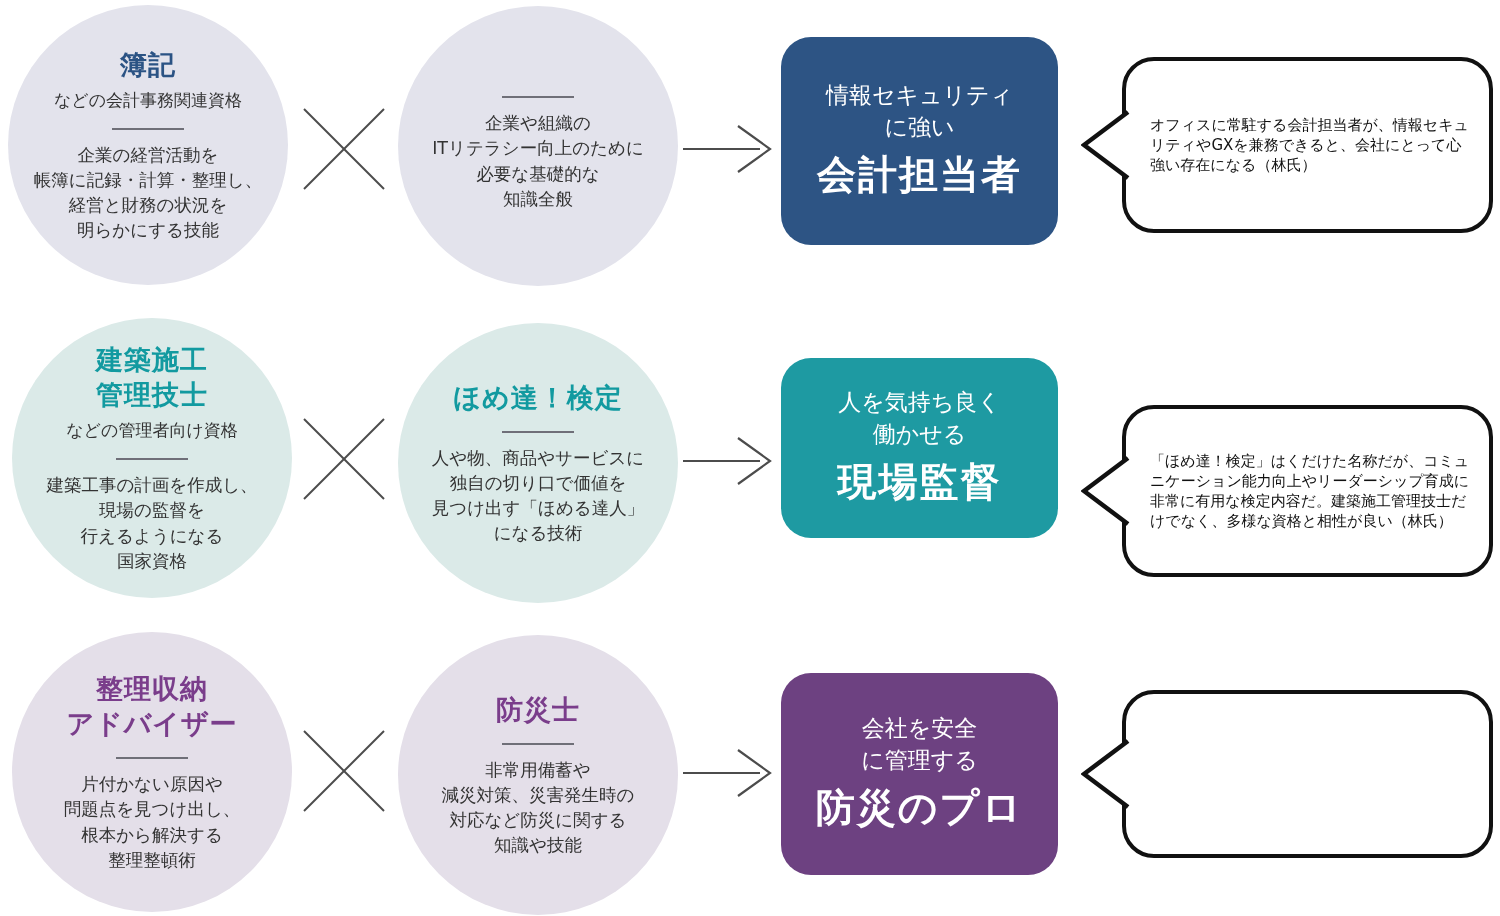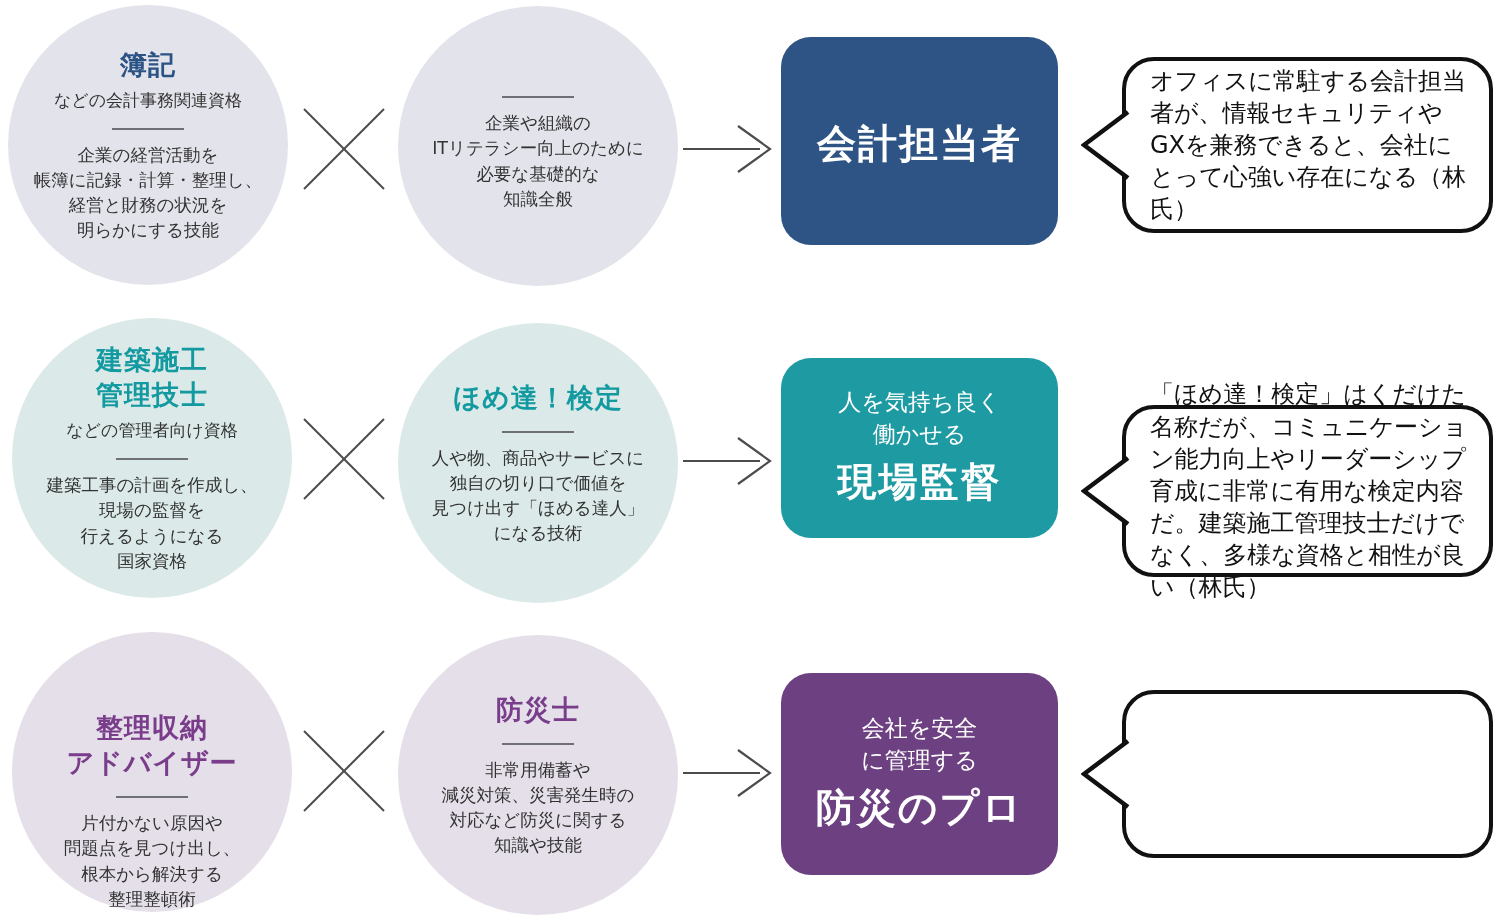--- a/index.html
+++ b/index.html
@@ -30,21 +30,21 @@
   }
   .result-lead { font-size:23px; line-height:1.35; white-space:pre-line; }
   .result-main { font-size:39px; font-weight:bold; margin-top:5px; letter-spacing:2px; }
 
   
   .bubble {
     position:absolute; left:1122px; width:371px; background:#fff;
     border:4px solid #111; border-radius:32px; box-sizing:border-box;
     display:flex; align-items:center;
   }
-  .bubble-text { margin:0; font-size:24px; line-height:1.34; color:#111; padding:0 18px 0 24px; }
+  .bubble-text { margin:0; font-size:15px; line-height:1.34; color:#111; padding:0 18px 0 24px; }
   .bubble-tail { position:absolute; left:-45px; top:50%; margin-top:-37px; }
 </style>
 </head>
 <body>
 
 <div class="canvas">
 
   <section class="row" style="top:0;">
     <div class="circle" style="left: 8px; top: 5px; background-color: rgb(227, 227, 236);">
       <div class="circle-inner">
@@ -69,20 +69,22 @@
 ITリテラシー向上のために
 必要な基礎的な
 知識全般</p>
       </div>
     </div>
     <svg class="arrow-icon" style="left:683px; top:118px;" width="92" height="62" viewBox="0 0 92 62">
       <line x1="0" y1="31" x2="77" y2="31" stroke="#4c4c4c" stroke-width="2.2"></line>
       <polyline points="55,8 87,31 55,54" fill="none" stroke="#4c4c4c" stroke-width="2.2"></polyline>
     </svg>
     <div class="result-box" style="top: 37px; height: 208px; background-color: rgb(45, 84, 132); color: rgb(255, 255, 255);">
+      <div class="result-lead">情報セキュリティ
+に強い</div>
       <div class="result-main">会計担当者</div>
     </div>
     <div class="bubble" style="top:57px; height:176px;">
       <svg class="bubble-tail" width="50" height="74" viewBox="0 0 50 74">
         <polyline points="47,4 3,37 47,70" fill="#ffffff" stroke="#111111" stroke-width="4.5"></polyline>
       </svg>
       <p class="bubble-text">オフィスに常駐する会計担当者が、情報セキュリティやGXを兼務できると、会社にとって心強い存在になる（林氏）</p>
     </div>
   </section>
 
@@ -125,21 +127,21 @@
     </div>
     <div class="bubble" style="top:60px; height:172px;margin-top:32px;">
       <svg class="bubble-tail" width="50" height="74" viewBox="0 0 50 74">
         <polyline points="47,4 3,37 47,70" fill="#ffffff" stroke="#111111" stroke-width="4.5"></polyline>
       </svg>
       <p class="bubble-text">「ほめ達！検定」はくだけた名称だが、コミュニケーション能力向上やリーダーシップ育成に非常に有用な検定内容だ。建築施工管理技士だけでなく、多様な資格と相性が良い（林氏）</p>
     </div>
   </section>
 
   <section class="row" style="top:627px;">
-    <div class="circle" style="left: 12px; top: 5px; background-color: rgb(228, 223, 233); align-items: flex-end;">
+    <div class="circle" style="left: 12px; top: 5px; background-color: rgb(228, 223, 233);">
       <div class="circle-inner">
         <h2 class="circ-title" style="color: rgb(122, 61, 139);">整理収納
 アドバイザー</h2>
 
         <div class="divider"></div>
         <p class="circ-body">片付かない原因や
 問題点を見つけ出し、
 根本から解決する
 整理整頓術</p>
       </div>

